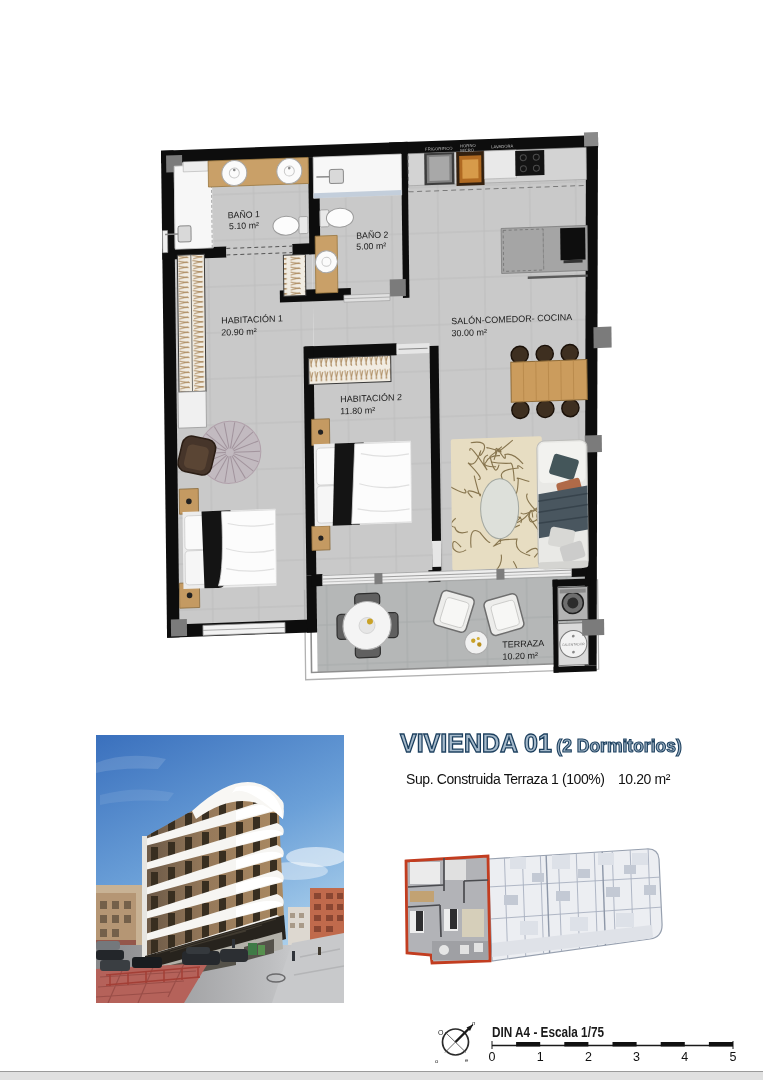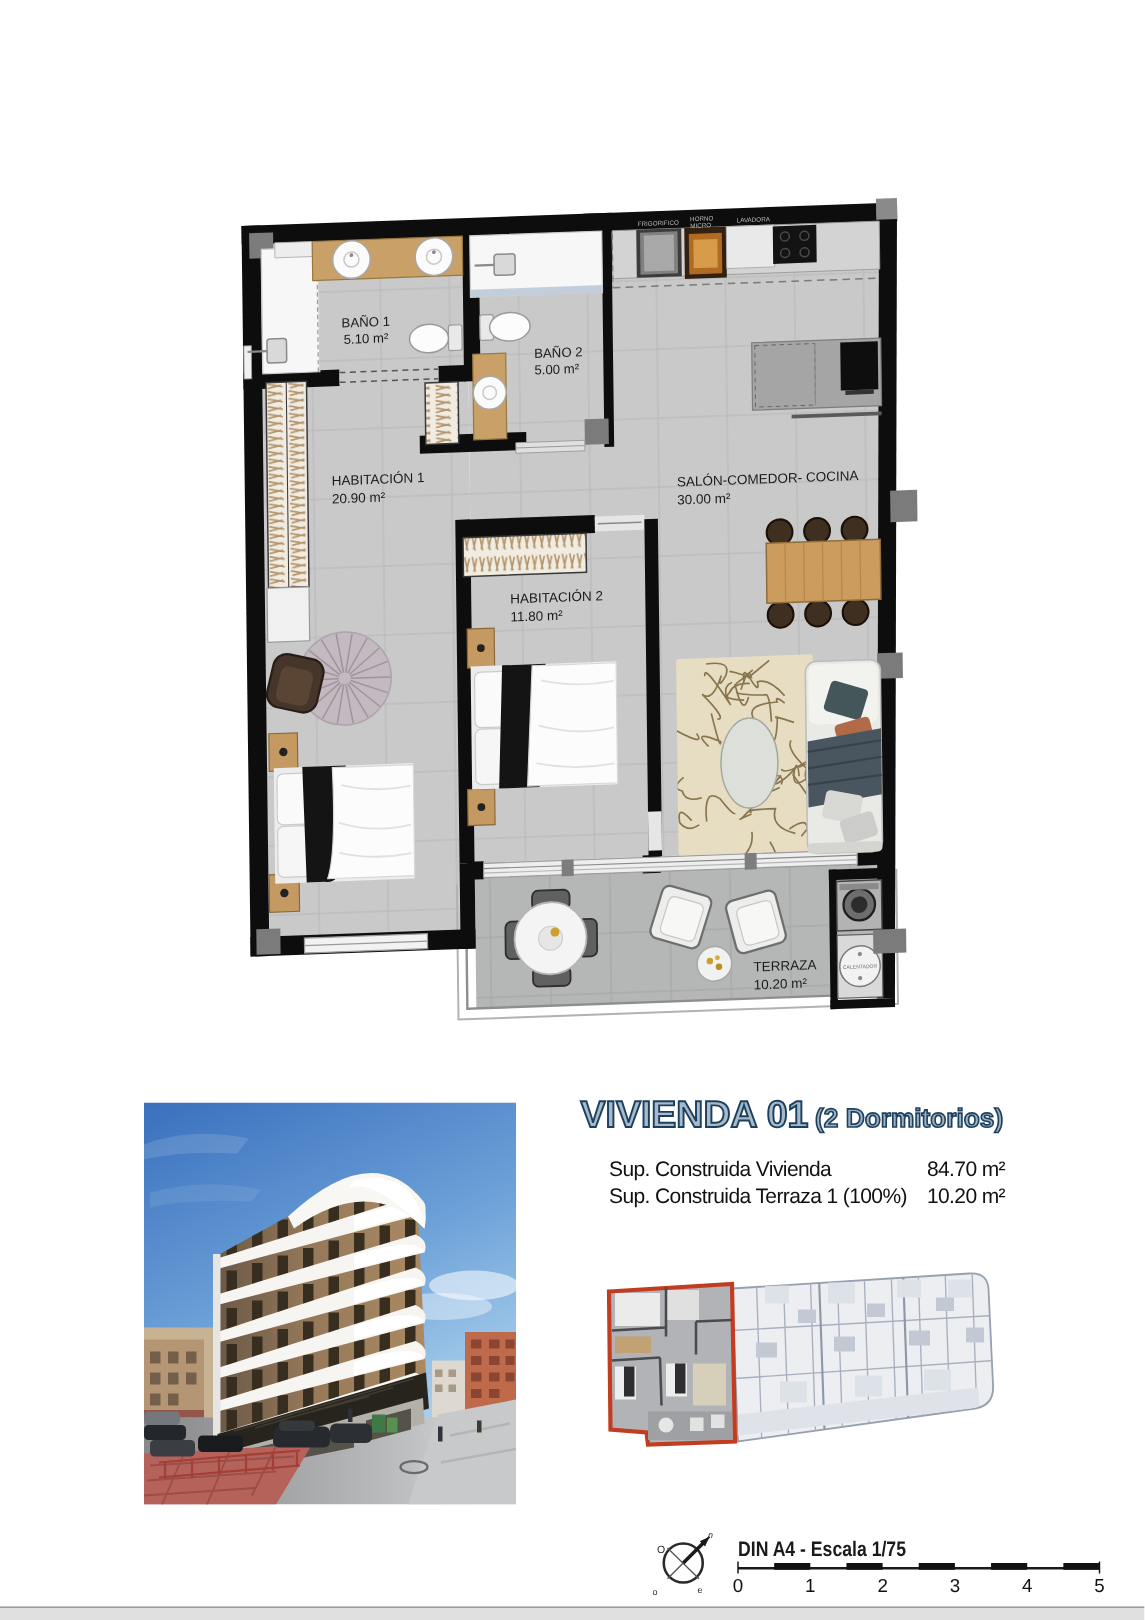--- a/index.html
+++ b/index.html
@@ -539,27 +539,26 @@
 <rect x="124" y="214" width="28" height="13" rx="4" fill="#2c2f33"></rect>
 
 <rect x="152" y="208" width="9" height="12" fill="#3f7a46"></rect>
 <rect x="162" y="210" width="7" height="10" fill="#57904f"></rect>
 
 <rect x="136" y="204" width="3" height="9" fill="#2e3238"></rect>
 <rect x="196" y="216" width="3" height="10" fill="#30343a"></rect>
 <rect x="222" y="212" width="3" height="8" fill="#403a30"></rect>
 </svg>
 
-<div class="abs" style="left:387px;top:729px;width:340px;white-space:nowrap;">
+<div class="abs" style="left:400px;top:729px;width:340px;white-space:nowrap;">
   <span style="font-size:25px;font-weight:bold;color:#a6bacb;-webkit-text-stroke:1.3px #1c3f5e;letter-spacing:0px;">VIVIENDA 01</span>
   <span style="font-size:17.5px;font-weight:bold;color:#9cb1c3;-webkit-text-stroke:1.1px #1c3f5e;">(2 Dormitorios)</span>
 </div>
 
 <div class="abs" style="left:406px;top:771px;width:264px;font-size:14px;letter-spacing:-0.4px;color:#111;line-height:17.8px;white-space:nowrap;">
-  <div>Sup. Construida Vivienda<span class="abs" style="right:0">84.70 m²</span></div>
   <div>Sup. Construida Terraza 1 (100%)<span class="abs" style="right:0">10.20 m²</span></div>
 </div>
 
 <svg class="abs" style="left:400px;top:845px" width="268" height="128" viewBox="0 0 268 128">
 <defs>
       <clipPath id="mclip">
         <path d="M88 14 L246 4 Q258 3 259 14 L262 78 Q263 92 250 94 L92 116 Z"></path>
       </clipPath>
     </defs>
 

